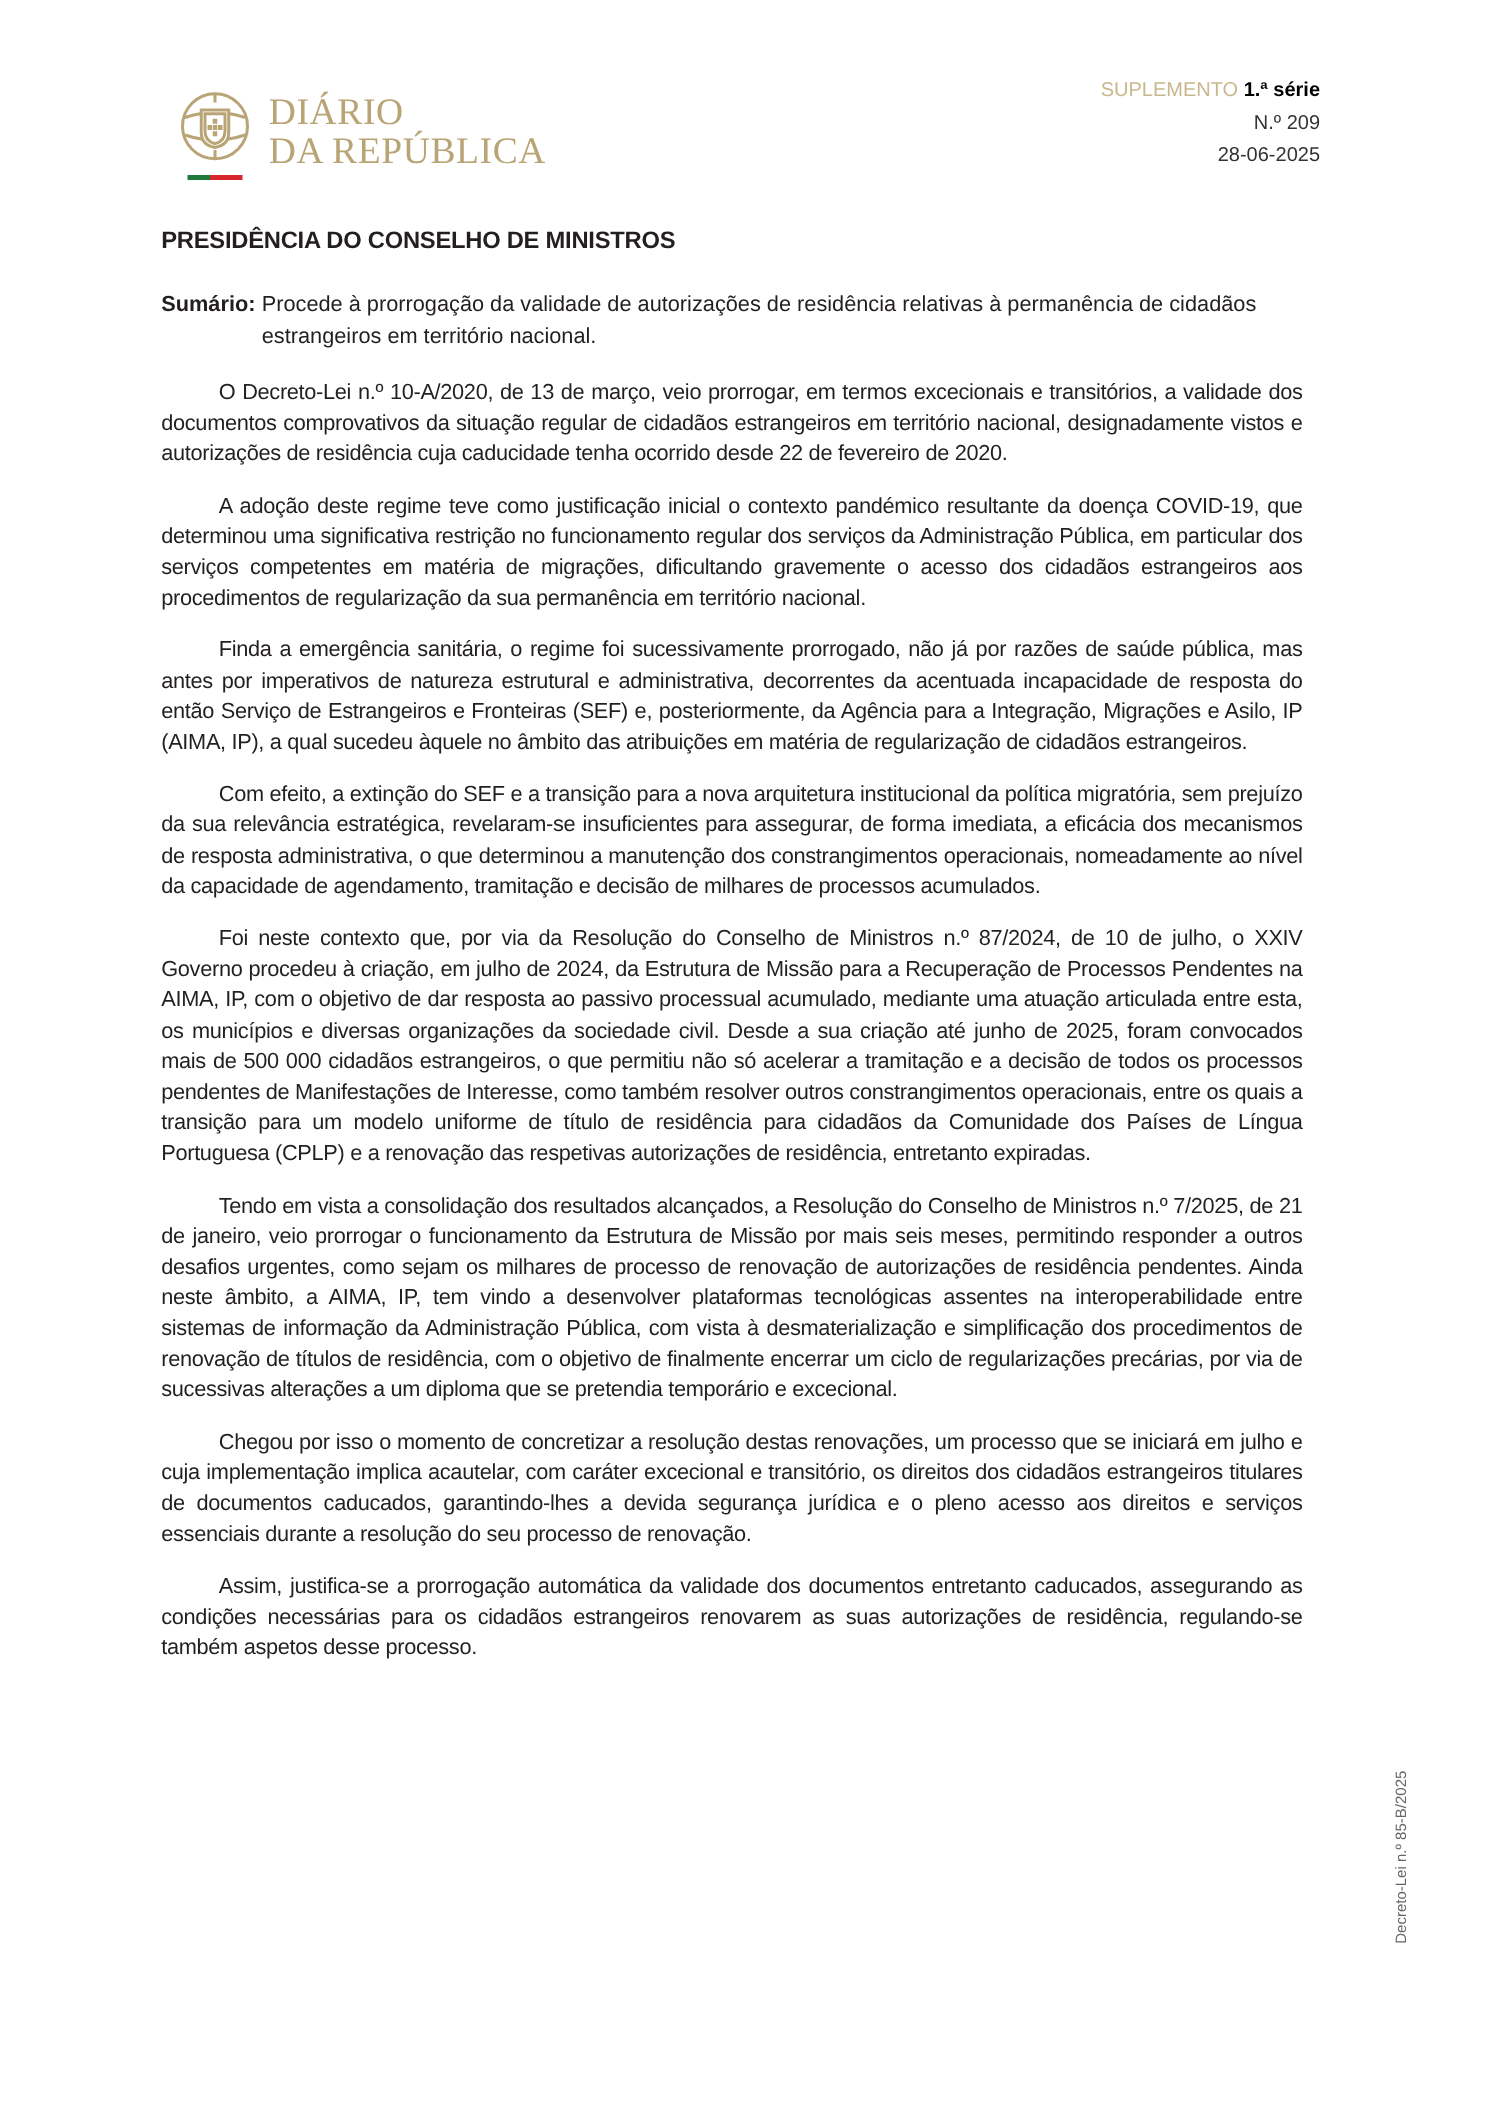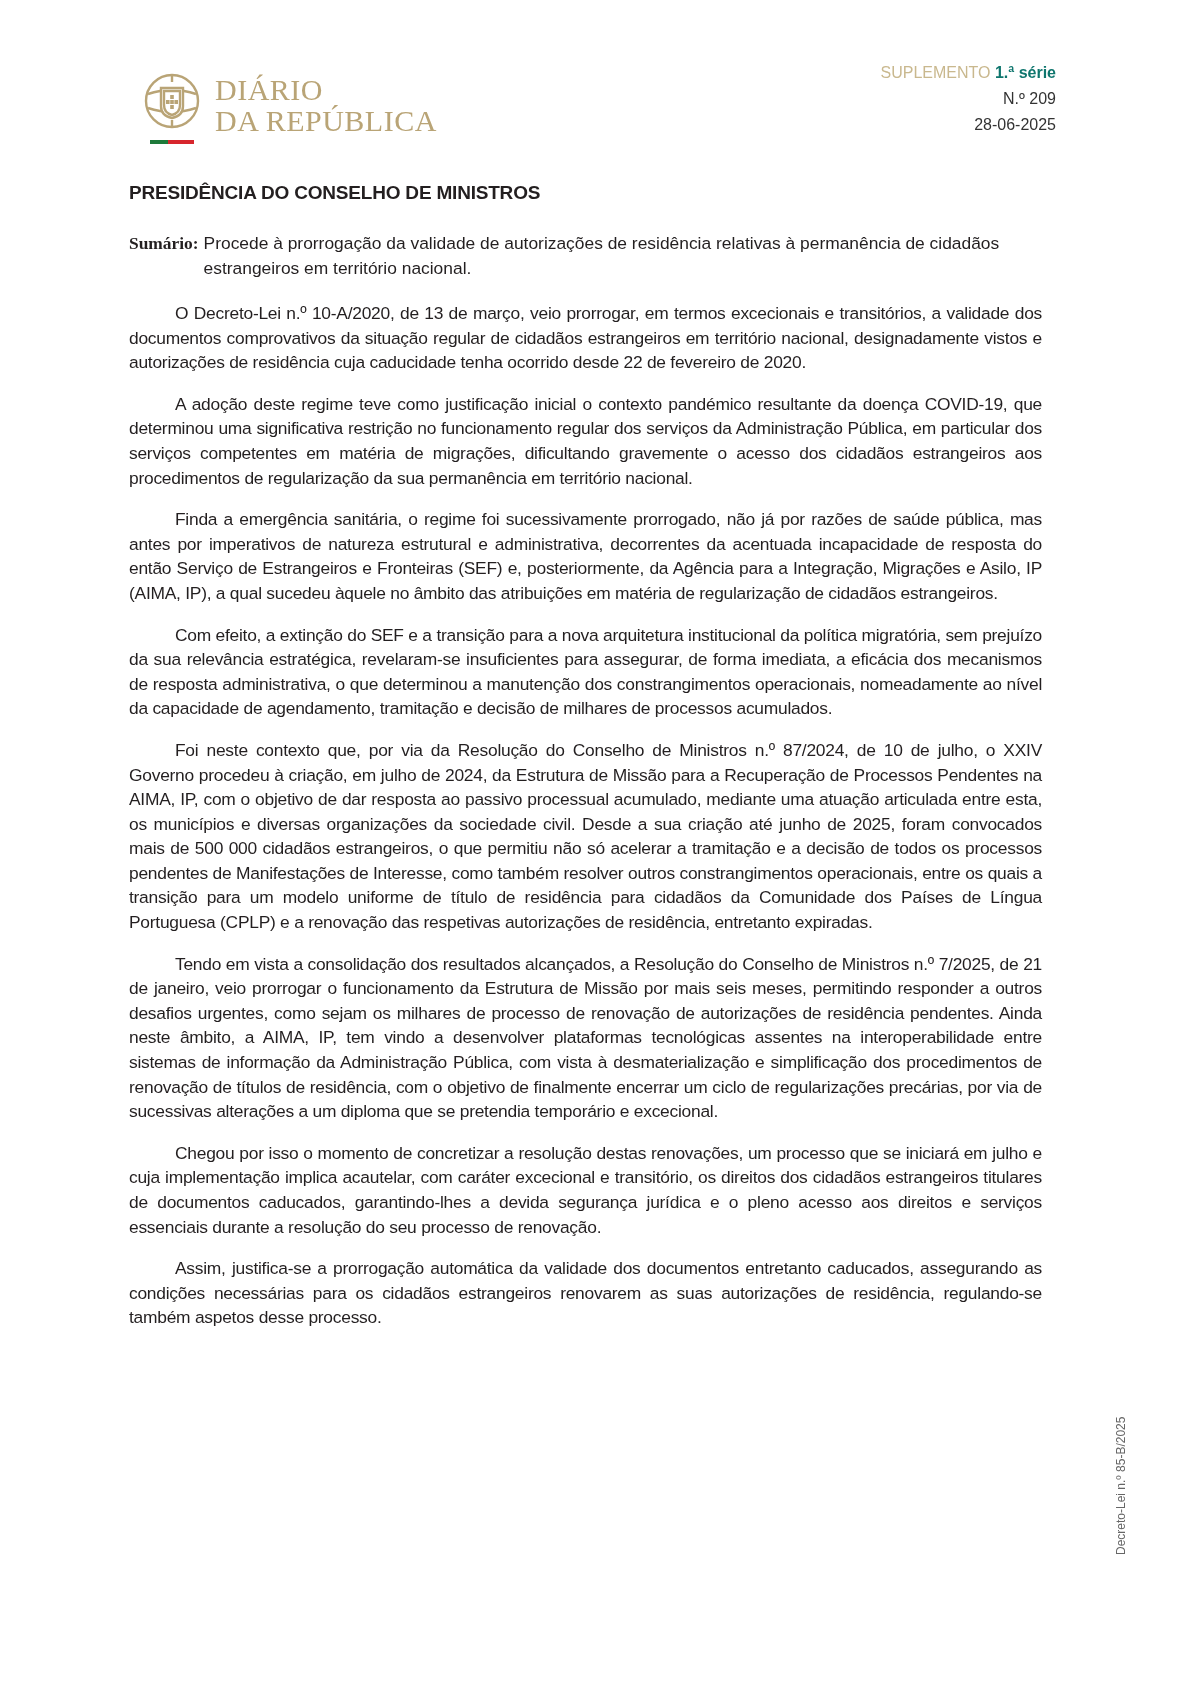--- a/index.html
+++ b/index.html
@@ -7,26 +7,26 @@
          font-family: "Liberation Sans", "DejaVu Sans", sans-serif; color: #231f20; }
   .logo { position: absolute; left: 143px; top: 72px; width: 340px; height: 80px; }
   .logo-emblem { position: absolute; left: 0; top: 0; width: 58px; height: 58px; }
   .flag-bar { position: absolute; left: 7px; top: 68px; width: 44px; height: 4px; display: flex; }
   .flag-bar .g { width: 18px; background: #1e7a3a; }
   .flag-bar .r { flex: 1; background: #d7262d; }
   .logo-text { position: absolute; left: 72px; top: 2px; font-family: "Liberation Serif", "DejaVu Serif", serif;
                color: #b9a476; font-size: 30px; line-height: 31px; letter-spacing: 0.5px; }
   .meta { position: absolute; right: 134px; top: 60px; text-align: right; font-size: 16px; line-height: 26px; color: #333; }
   .meta .supl { color: #c9b88e; }
-  .meta .supl b { color: #0f766e; }
+  .meta .supl b { color: #000000; }
   .content { position: absolute; left: 129px; top: 182px; width: 913px; }
   .org { font-weight: bold; font-size: 19px; margin: 0 0 27px 0; letter-spacing: -0.2px; }
   .title { font-weight: bold; font-size: 20px; margin: 0 0 23px 0; letter-spacing: -0.2px; }
   .sumario { display: flex; font-size: 17.4px; line-height: 25px; margin-bottom: 20px; }
-  .sumario .lbl { font-weight: bold; white-space: nowrap; margin-right: 5px; font-family: Liberation Serif, serif; }
+  .sumario .lbl { font-weight: bold; white-space: nowrap; margin-right: 5px; }
   .para { font-size: 17.4px; line-height: 24.6px; text-align: justify; text-indent: 46px; margin: 0 0 17px 0; letter-spacing: -0.25px; }
   .side { position: absolute; left: 1114px; top: 1555px; transform: rotate(-90deg); transform-origin: left top;
           font-size: 12px; color: #666; white-space: nowrap; }
   .pageno { position: absolute; right: 134px; top: 1684px; font-size: 20px; color: #000000; }
 </style>
 </head>
 <body>
 
 <div class="logo">
   <svg class="logo-emblem" viewBox="0 0 58 58">

